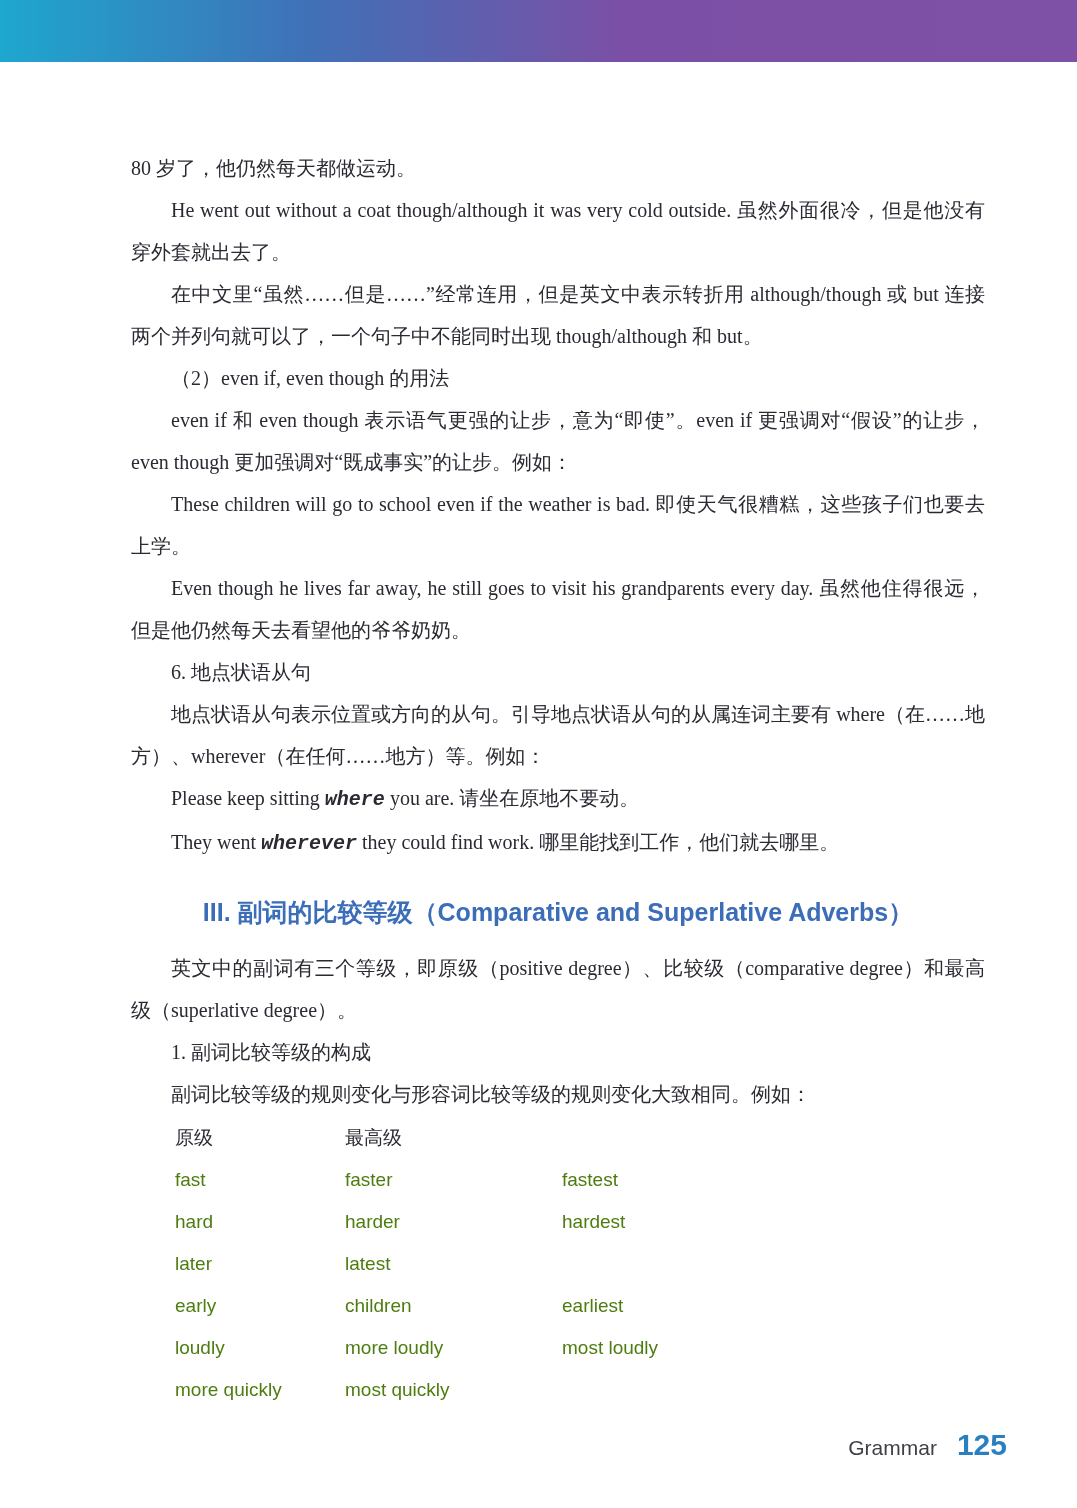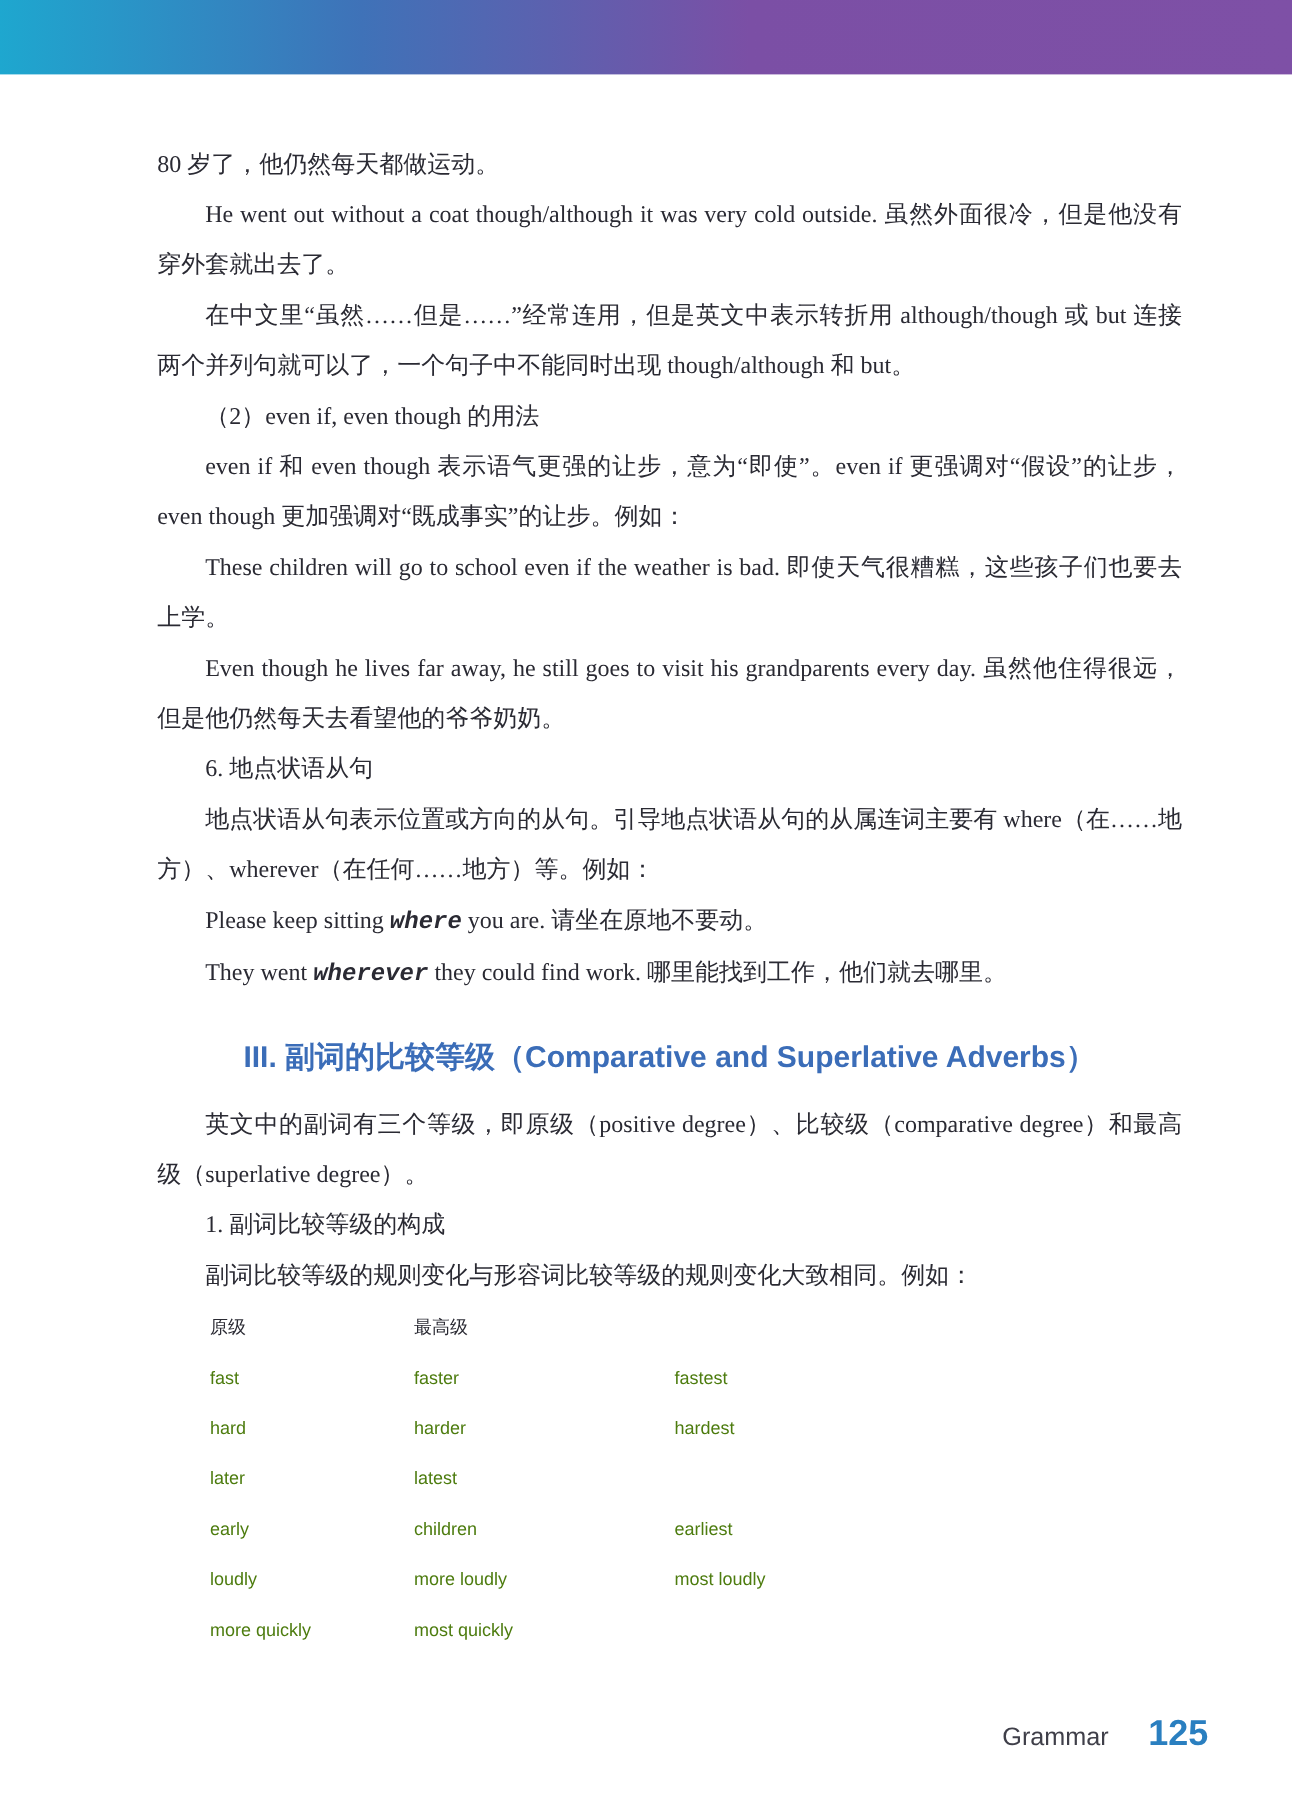--- a/index.html
+++ b/index.html
@@ -11,21 +11,21 @@
     overflow: hidden;
     font-family: "Liberation Serif", "DejaVu Serif", serif;
     color: #2a2a33;
   }
   .topbar {
     width: 100%;
     height: 62px;
     background: linear-gradient(90deg, #1ea7cf 0%, #3f72b8 28%, #7b4fa5 58%, #7e50a6 100%);
   }
   .content {
-    padding: 54px 92px 0 131px;
+    padding: 85px 92px 0 131px;
     font-size: 20px;
     line-height: 42px;
     text-align: justify;
   }
   p.para { text-indent: 0; }
   p.para.indent { text-indent: 2em; }
   .bi { font-weight: bold; font-style: italic; font-family: Liberation Mono, monospace; }
   h2.section-heading {
     font-family: "Liberation Sans", "DejaVu Sans", sans-serif;
     color: #3b6db8;
@@ -37,30 +37,30 @@
   }
   .word-table {
     margin-left: 2.2em;
     margin-top: 2px;
   }
   .trow {
     display: grid;
     grid-template-columns: 170px 217px 1fr;
     line-height: 42px;
   }
-  .tcell { font-size: 15px; }
+  .tcell { font-size: 19px; }
   .tcell.zh { font-family: "Liberation Serif", "DejaVu Serif", serif; }
   .tcell.en { font-family: Liberation Sans, sans-serif; color: #4d7c0f; }
   .footer {
     position: absolute;
     right: 70px;
     bottom: 46px;
     display: flex;
     align-items: baseline;
-    gap: 33px;
+    gap: 20px;
   }
   .footer-label {
     font-family: "Liberation Sans", "DejaVu Sans", sans-serif;
     font-size: 21px;
     color: #3f3f49;
   }
   .page-number {
     font-family: "Liberation Sans", "DejaVu Sans", sans-serif;
     font-size: 30px;
     font-weight: 600;

